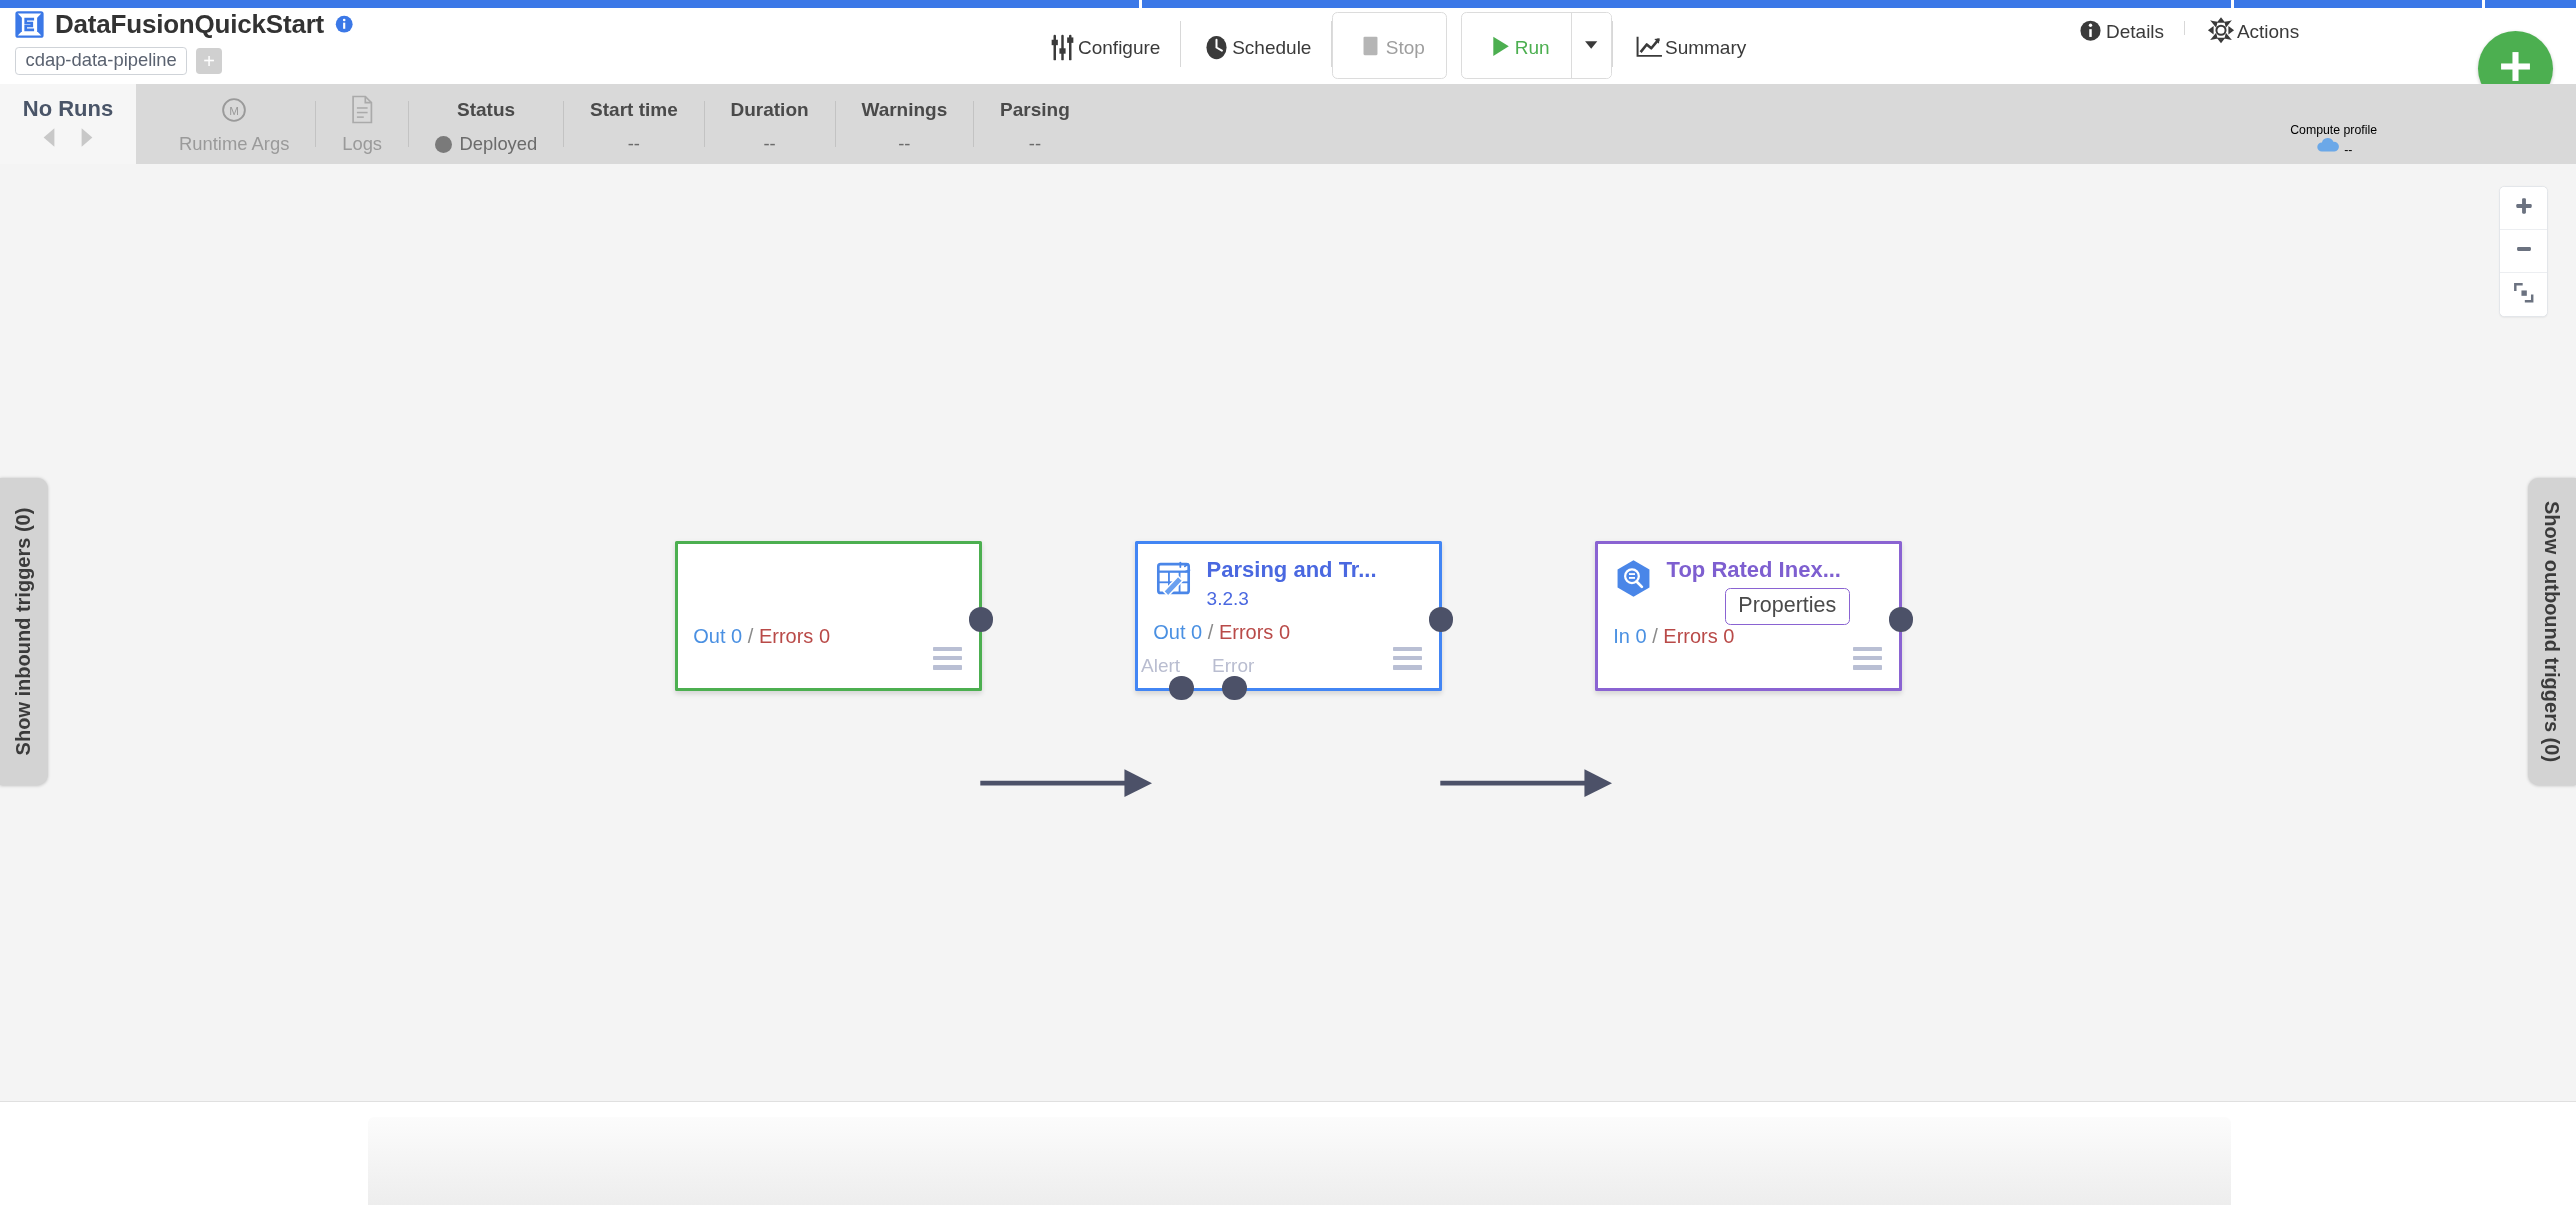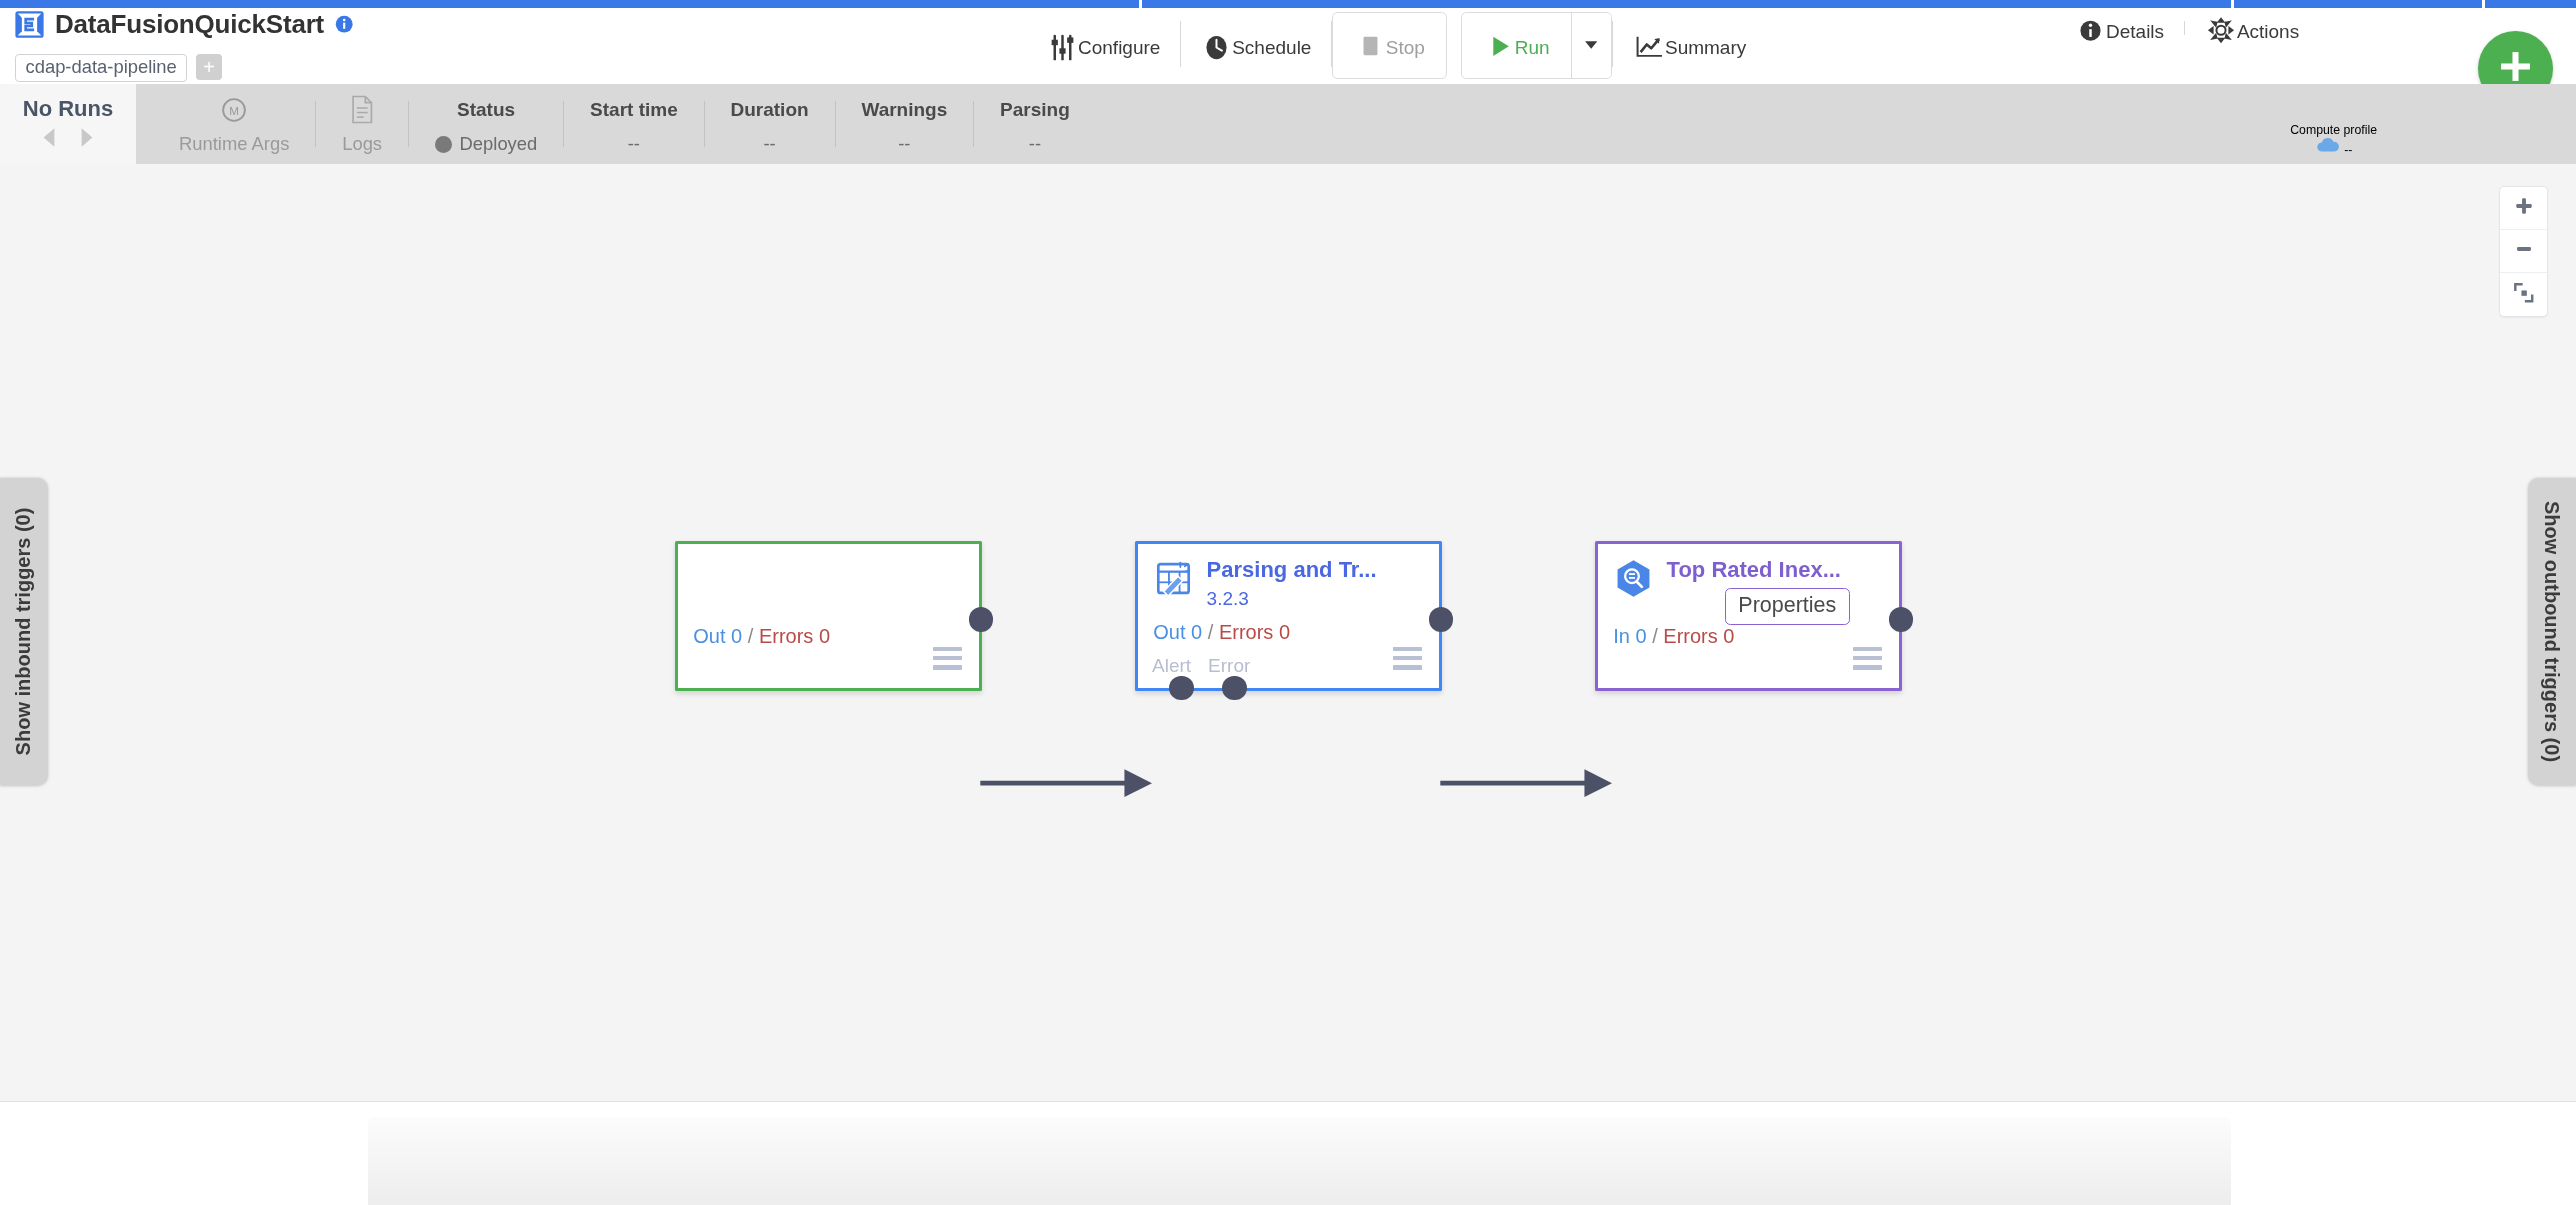--- a/index.html
+++ b/index.html
@@ -28,21 +28,21 @@
 
   
   .title-block { position: absolute; left: 15.3px; top: 1.5px; }
   .title-row { display: flex; align-items: center; gap: 10.7px; }
   .app-logo { width: 29px; height: 29px; flex: none; }
   .app-title {
     font-size: 26px; font-weight: bold; color: #333333; letter-spacing: -0.2px;
     white-space: nowrap;
   }
   .info-dot { width: 18.4px; height: 18.4px; flex: none; }
-  .meta-row { display: flex; gap: 9.2px; margin-top: 14px; }
+  .meta-row { display: flex; align-items: center; gap: 9.2px; margin-top: 7px; }
   .pipeline-type {
     border: 0.8px solid #cfd3d8; border-radius: 3.8px; padding: 3.1px 9.2px 4.6px 9.2px;
     font-size: 18.4px; color: #5a6270; background: #ffffff; line-height: 1;
   }
   .add-tag-btn {
     width: 26px; height: 26px; background: #d0d0d0; border-radius: 3.8px;
     color: #ffffff; font-size: 20px; line-height: 24.5px; text-align: center;
     border: none; cursor: pointer; font-family: "Liberation Sans", sans-serif;
   }
 
@@ -162,21 +162,21 @@
   .node.source .node-name, .node.source .node-ver { color: #5cc05c; }
   .node.transform .node-name, .node.transform .node-ver { color: #4a68e0; }
   .node.sink .node-name, .node.sink .node-ver { color: #7e5fd0; }
 
   .node-metrics { position: absolute; left: 15.3px; bottom: 40px; font-size: 20px; white-space: nowrap; }
   .node.transform .node-metrics { bottom: 44px; }
   .m-in { color: #4a90e2; }
   .m-slash { color: #8a8a8a; }
   .m-err { color: #b94a48; }
 
-  .node-ports { position: absolute; left: 14px; bottom: 10.7px; display: flex; gap: 17px; }
+  .node-ports { position: absolute; left: 3px; bottom: 10.7px; display: flex; gap: 32px; }
   .port-lbl { font-size: 19px; color: #b9bdd0; }
 
   .hamburger { position: absolute; right: 17px; bottom: 18.4px; width: 29px; cursor: pointer; }
   .hamburger span {
     display: block; height: 4.6px; background: #b9bfd4; border-radius: 0.8px; margin-bottom: 4.6px;
   }
   .hamburger span:last-child { margin-bottom: 0; }
 
   .anchor {
     position: absolute; width: 24.5px; height: 24.5px; border-radius: 50%;

